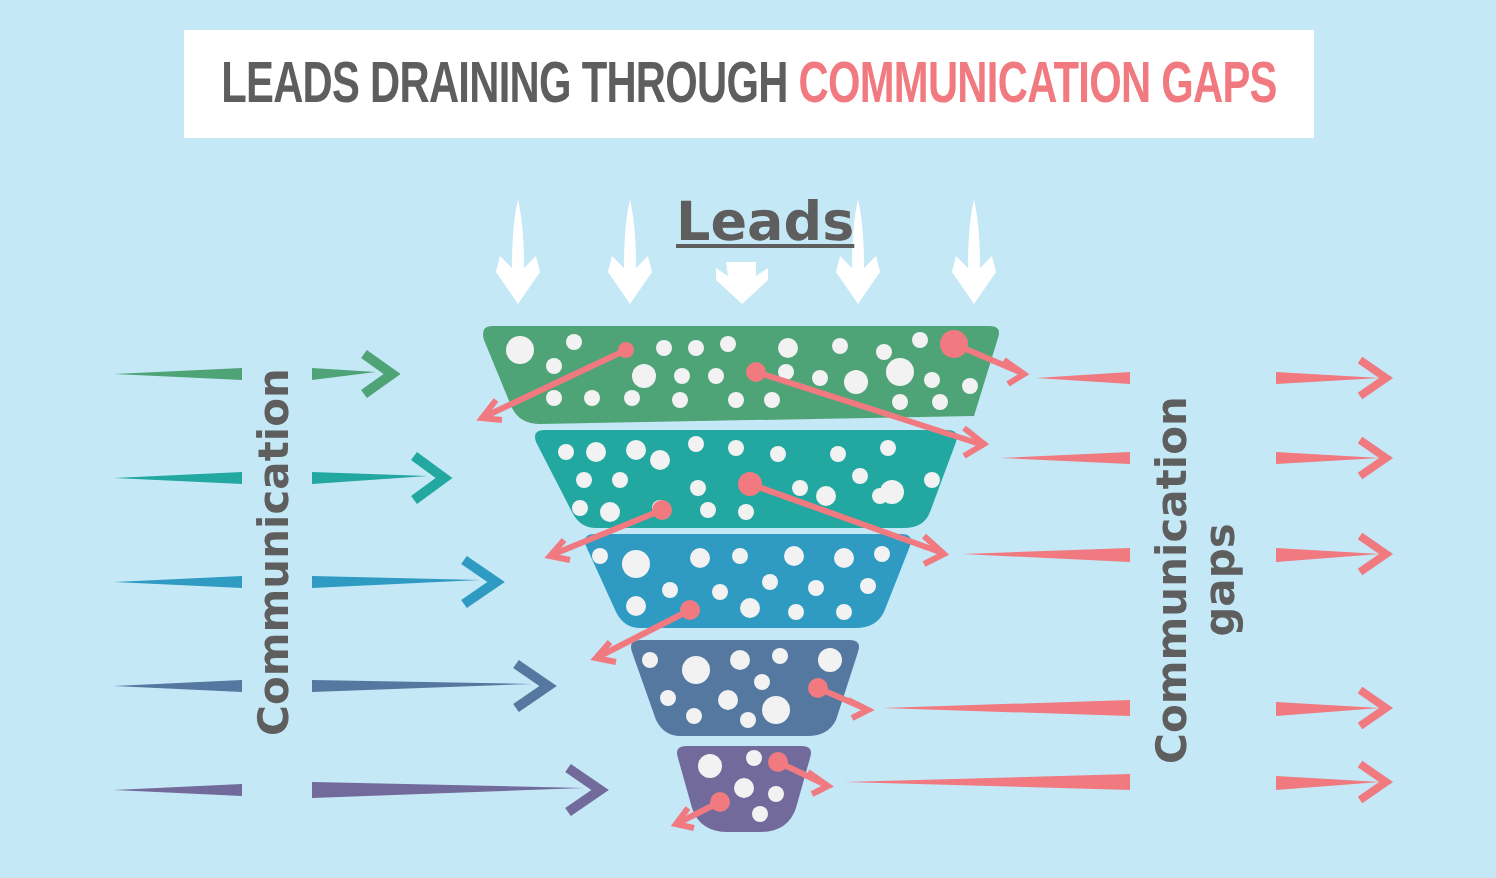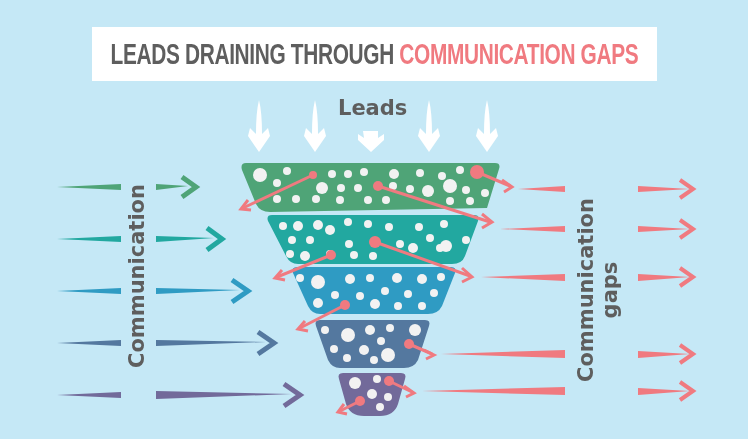--- a/index.html
+++ b/index.html
@@ -1,23 +1,23 @@
 <!DOCTYPE html>
 <html><head>
 <meta charset="utf-8">
 <style>
   html,body{margin:0;padding:0;}
   body{width:748px;height:439px;background:#c5e8f6;position:relative;overflow:hidden;font-family:"DejaVu Sans","Liberation Sans",sans-serif;}
-  .title-box{position:absolute;left:92px;top:27px;width:565px;height:54px;background:#ffffff;display:flex;align-items:center;justify-content:center;}
+  .title-box{position:absolute;left:92px;top:15px;width:565px;height:54px;background:#ffffff;display:flex;align-items:center;justify-content:center;}
   .title{font-family:"Liberation Sans",sans-serif;font-weight:bold;font-size:29px;letter-spacing:-0.5px;transform:scaleX(0.72);white-space:nowrap;}
   .title .dark{color:#5e5e5e;}
   .title .accent{color:#f07a80;}
   svg.art{position:absolute;left:0;top:0;}
   .label{position:absolute;font-family:"DejaVu Sans",sans-serif;font-weight:bold;color:#5e5e5e;}
-  .leads{left:338px;top:96px;font-size:21px;}
+  .leads{left:338px;top:96px;font-size:27px;text-decoration:underline;}
   .vlabel{font-size:21px;transform:rotate(-90deg);transform-origin:center;white-space:nowrap;text-align:center;line-height:24px;}
   .comm-left{left:42px;top:276px;width:190px;margin-left:-95px;margin-top:-12px;left:137px;}
   .comm-right{left:598px;top:290px;width:200px;margin-left:-100px;margin-top:-24px;}
 </style>
 </head>
 <body>
 
 <div class="title-box">
   <div class="title"><span class="dark">LEADS DRAINING THROUGH </span><span class="accent">COMMUNICATION GAPS</span></div>
 </div>

